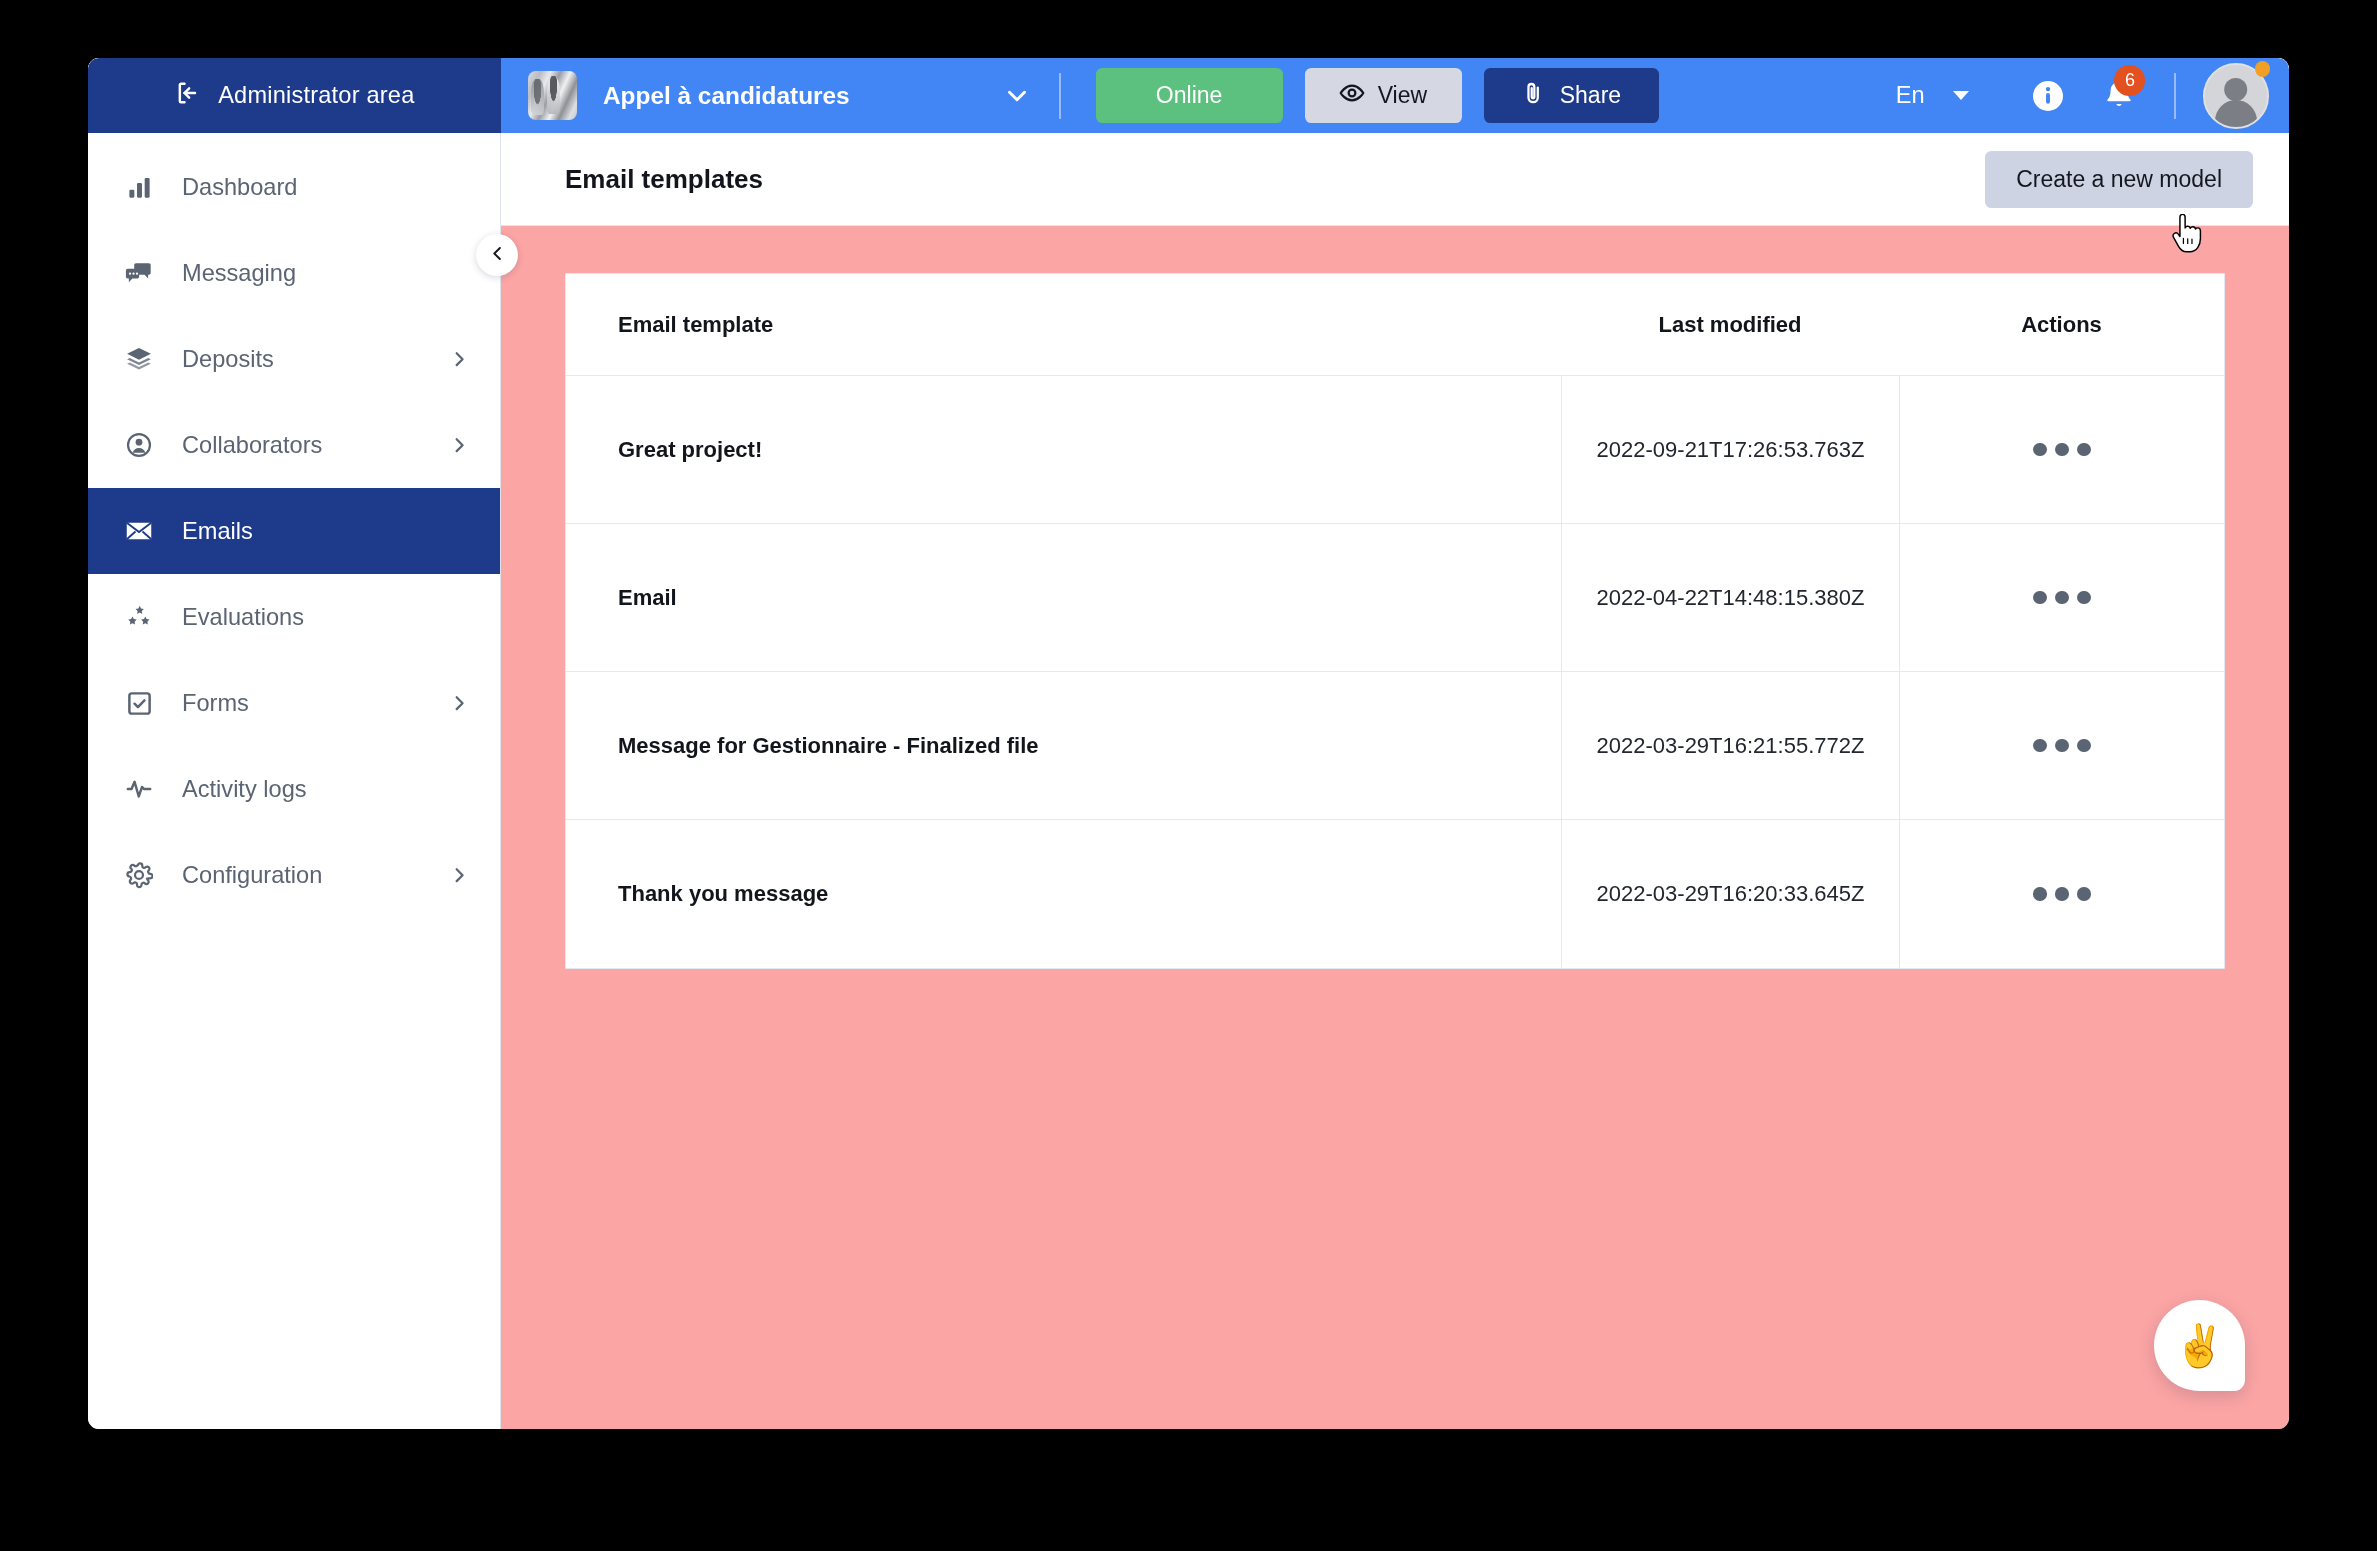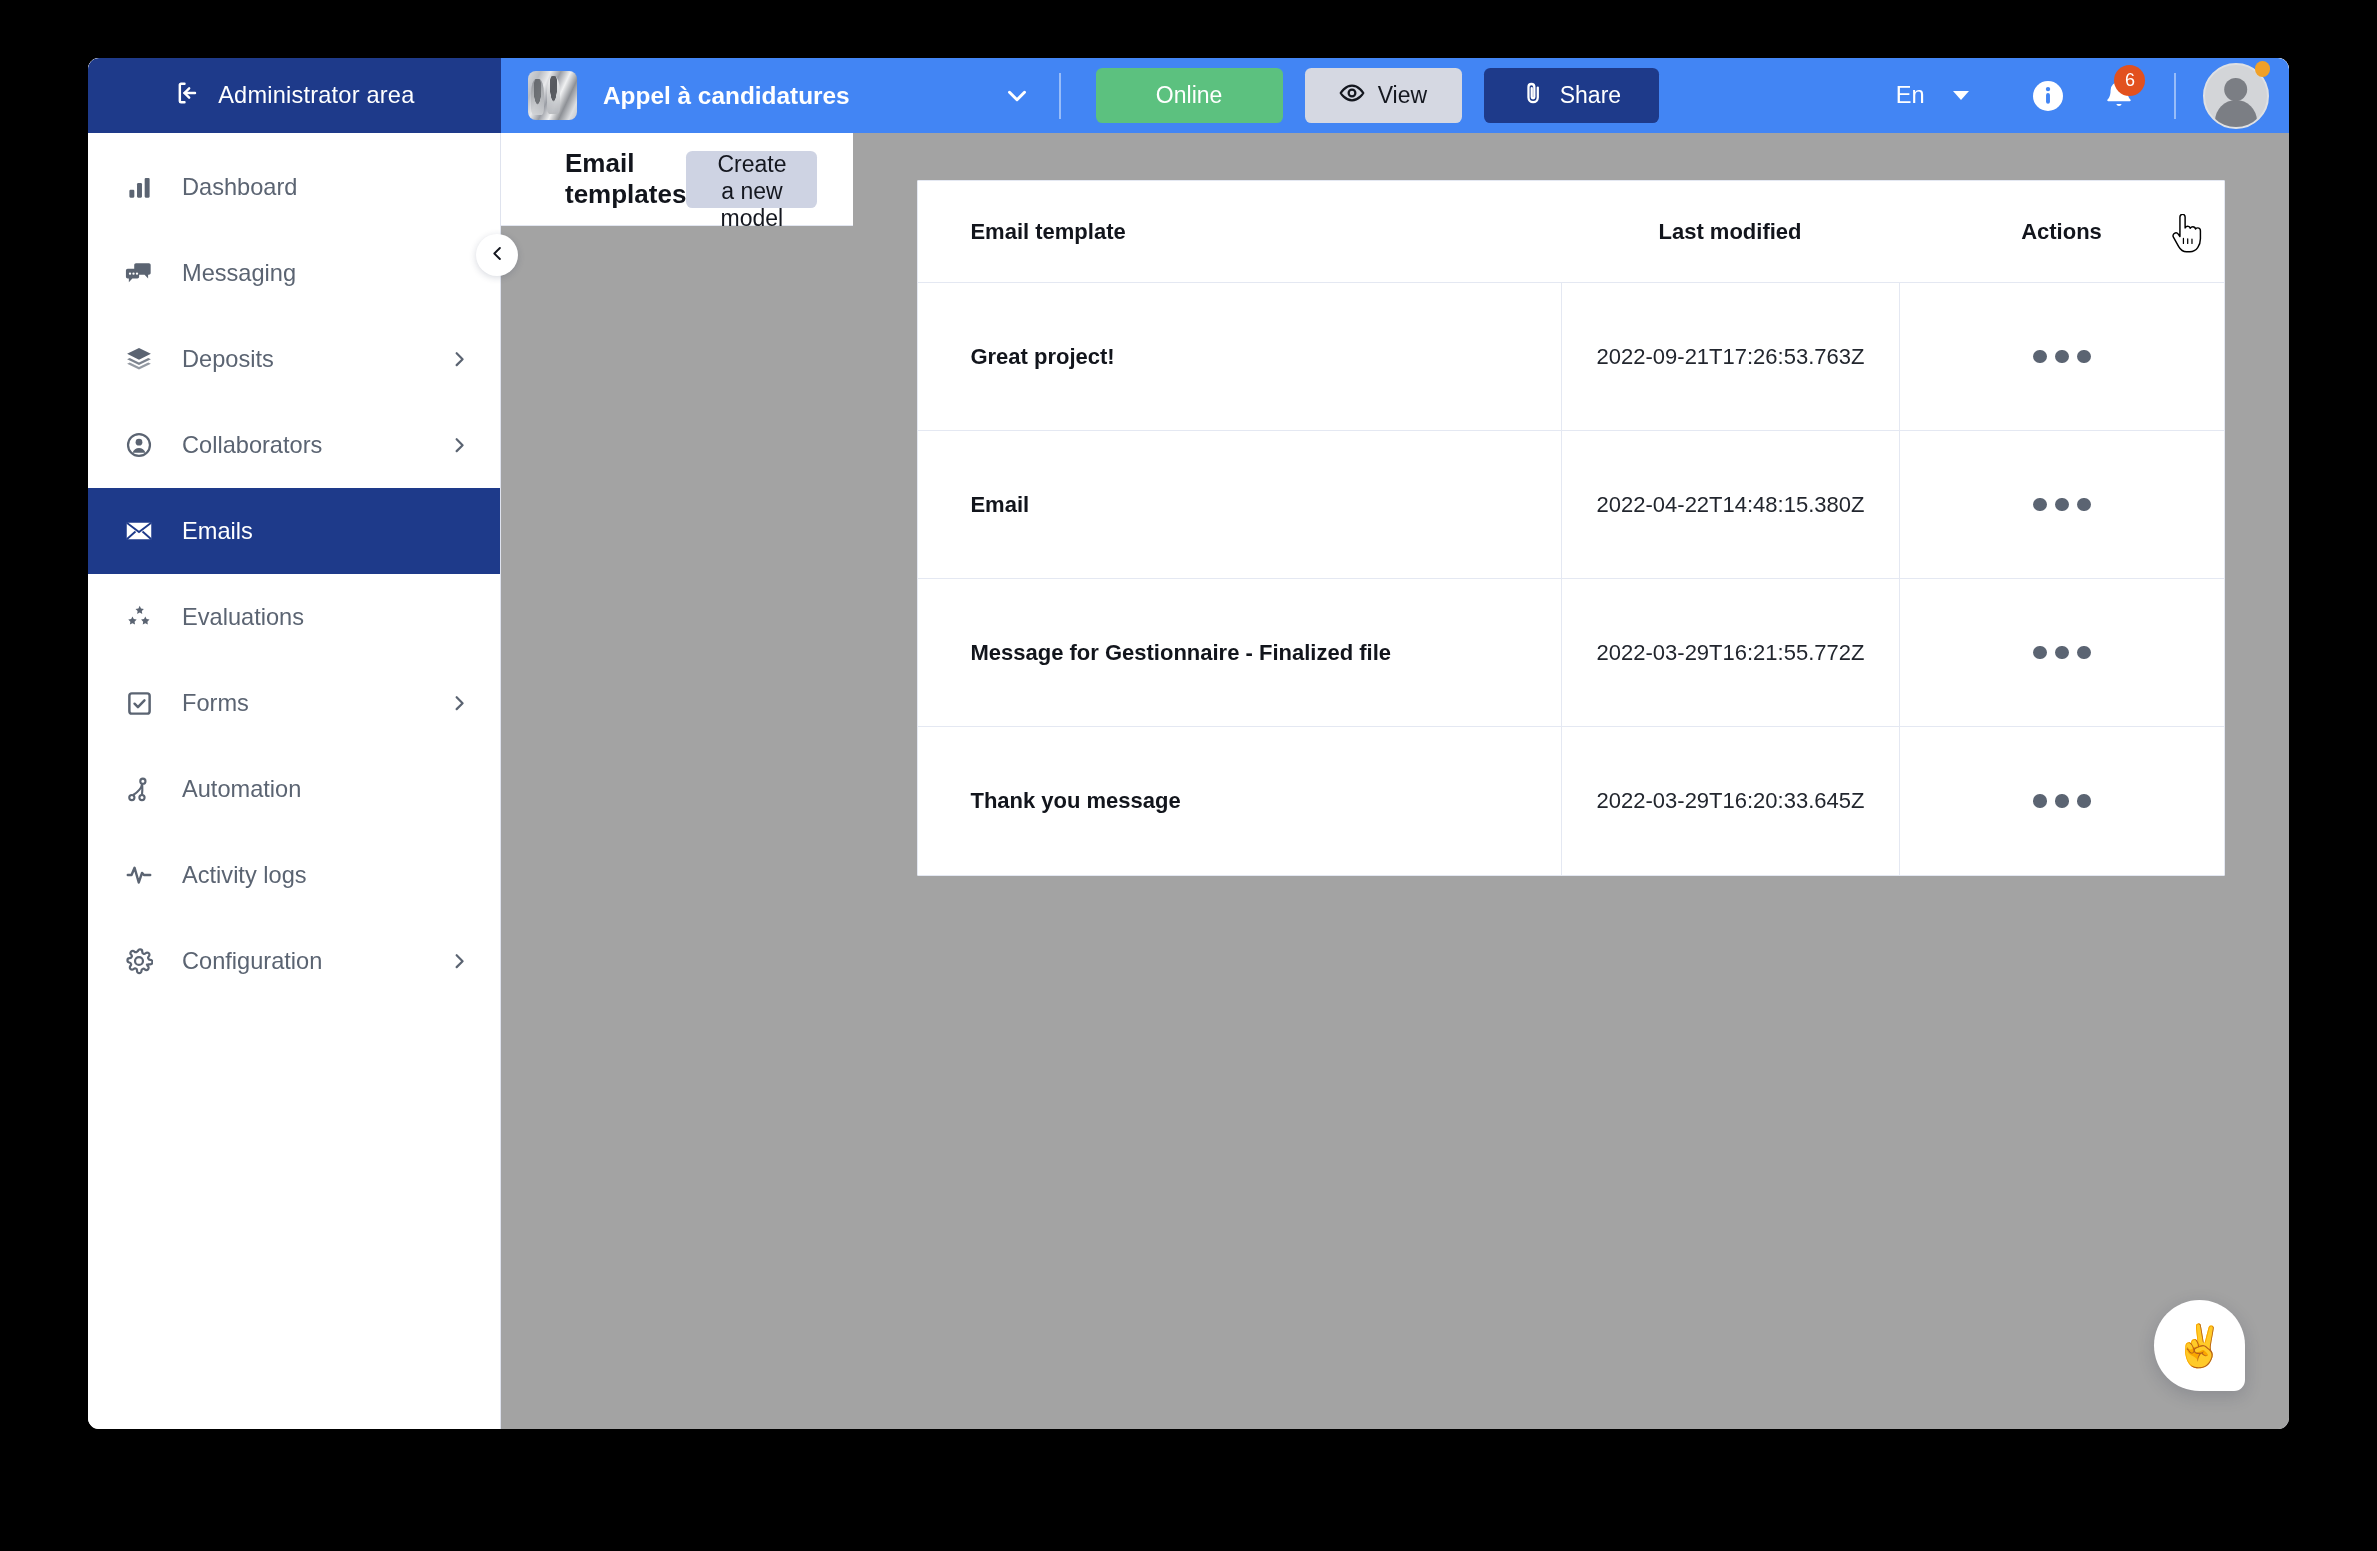--- a/index.html
+++ b/index.html
@@ -247,21 +247,21 @@
     width: 42px; height: 42px;
     border-radius: 50%;
     background: #ffffff;
     box-shadow: 0 1.6px 7.9px rgba(30,40,70,.18);
     display: flex; align-items: center; justify-content: center;
     cursor: pointer;
     z-index: 6;
   }
 
   
-  #main { flex: 1; min-width: 0; display: flex; flex-direction: row; background: #a3a3a3; }
+  #main { flex: 1; min-width: 0; display: flex; flex-direction: column; background: #fca5a5; }
   #page-header {
     height: 93px;
     flex: 0 0 93px;
     background: #ffffff;
     border-bottom: 1.6px solid #e2e6f0;
     display: flex;
     align-items: center;
     padding: 0 36px 0 64px;
   }
   #page-title { font-size: 26px; font-weight: bold; color: #12151c; }
@@ -520,31 +520,20 @@
           </svg>
         </span>
         <span>Forms</span>
         <span class="nav-chevron">
           <svg width="20.4" height="20.4" viewBox="0 0 24 24" fill="none" stroke="currentColor" stroke-width="2.6" stroke-linecap="round" stroke-linejoin="round">
               <path d="M9 5l7 7-7 7"></path>
             </svg>
         </span>
       </div>
 
-      <div class="nav-item">
-        <span class="nav-icon">
-          <svg width="27" height="27" viewBox="0 0 24 24" fill="none" stroke="currentColor" stroke-width="1.9">
-            <circle cx="15" cy="4.6" r="2.3"></circle>
-            <circle cx="5.2" cy="19.2" r="2.3"></circle>
-            <circle cx="14.2" cy="19.2" r="2.3"></circle>
-            <path d="M14.4 7q-.9 5.4-8 9.9M14.4 7q.3 5.3-.2 9.8"></path>
-          </svg>
-        </span>
-        <span>Automation</span>
-      </div>
 
       <div class="nav-item">
         <span class="nav-icon">
           <svg width="28" height="28" viewBox="0 0 24 24" fill="none" stroke="currentColor" stroke-width="2.1" stroke-linecap="round" stroke-linejoin="round">
             <path d="M2.4 12h3.2l2.6-6.2 3.6 12.6 2.8-8.2 1.6 1.8h5.4"></path>
           </svg>
         </span>
         <span>Activity logs</span>
       </div>
 

